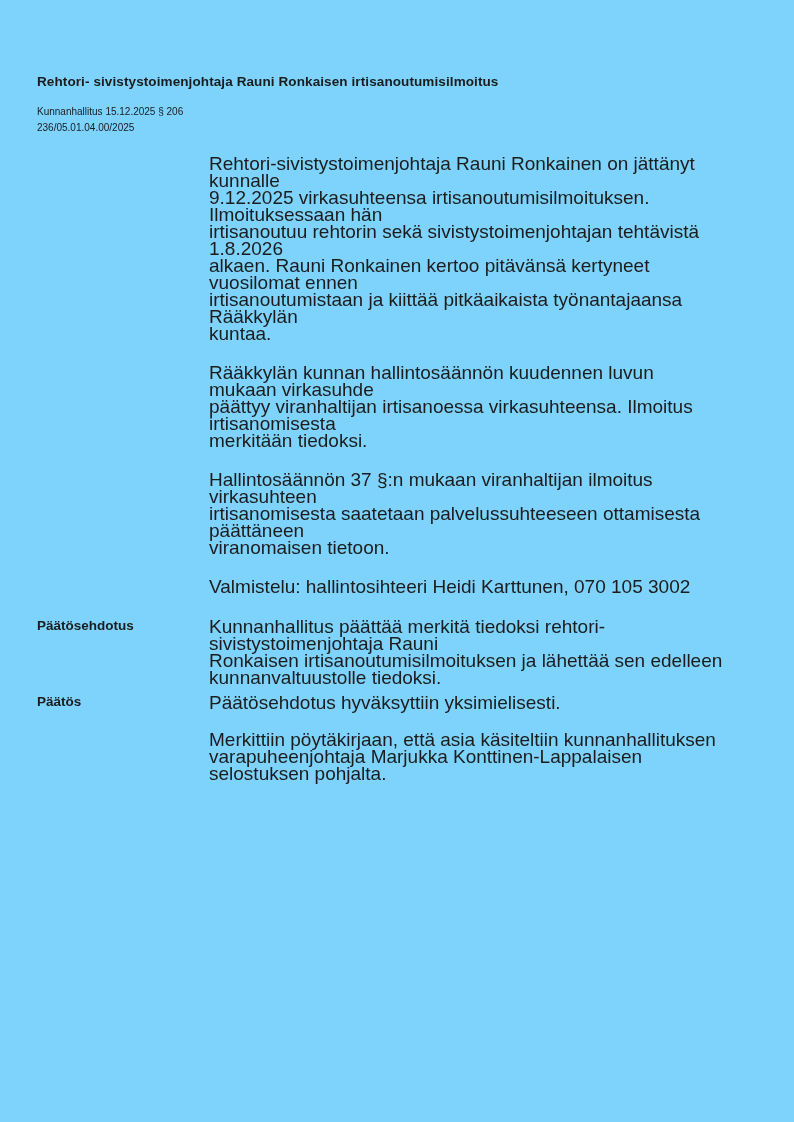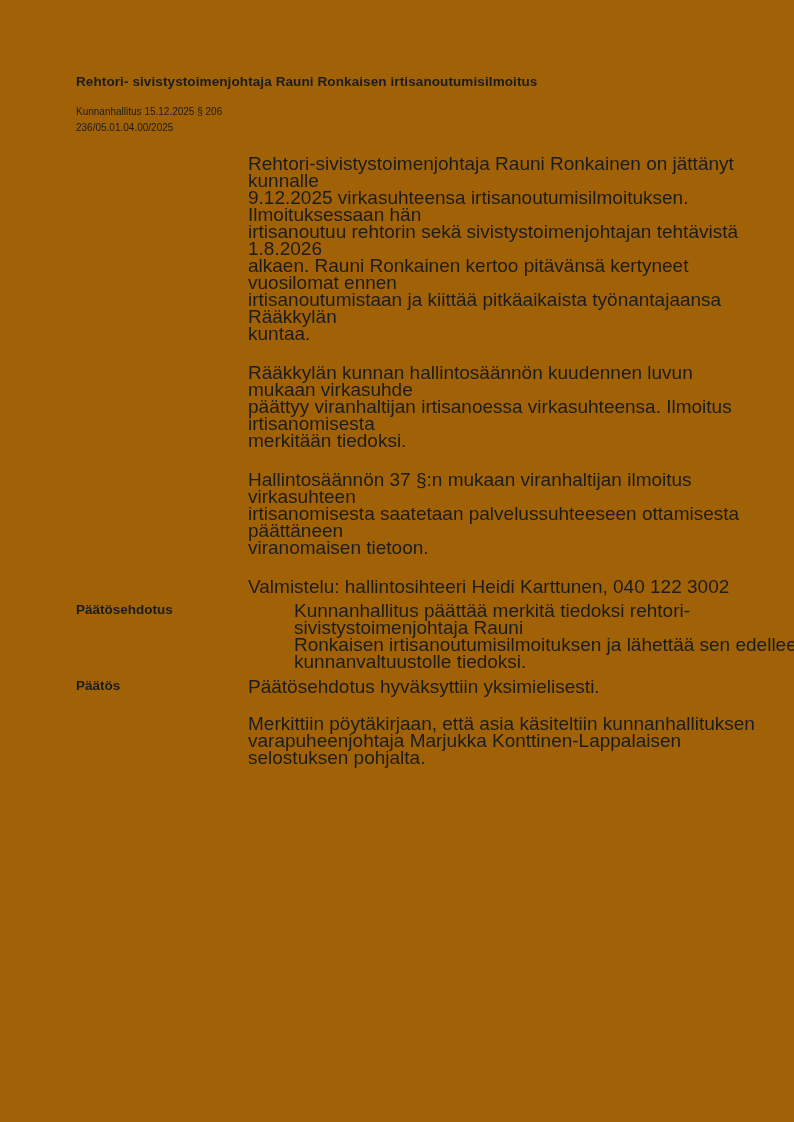--- a/index.html
+++ b/index.html
@@ -4,23 +4,23 @@
 <style>
   html, body {
     margin: 0;
     padding: 0;
     background: #ffffff;
   }
   .page {
     position: relative;
     width: 794px;
     height: 1122px;
-    background: #a16207;
+    background: #7dd3fc;
     box-sizing: border-box;
-    padding: 73px 30px 0 76px;
+    padding: 73px 30px 0 37px;
     font-family: "Liberation Sans", "DejaVu Sans", sans-serif;
     color: #1c1c1c;
     overflow: hidden;
   }
   .doc-title {
     margin: 0;
     font-size: 13.5px;
     font-weight: bold;
     line-height: 17px;
     letter-spacing: 0.1px;
@@ -29,21 +29,21 @@
     margin-top: 14px;
     font-size: 10px;
     line-height: 16px;
   }
   .section {
     display: grid;
     grid-template-columns: 172px 515px;
     align-items: start;
   }
   .section-background { margin-top: 19px; }
-  .section-proposal   { margin-top: 7px; gap: 46px; }
+  .section-proposal   { margin-top: 23px; }
   .section-decision   { margin-top: 8px; }
   .section-label {
     font-size: 13.5px;
     font-weight: bold;
     line-height: 15.8px;
     white-space: nowrap;
   }
   .body p {
     margin: 0 0 20px 0;
     font-size: 19px;
@@ -73,21 +73,21 @@
 irtisanoutuu rehtorin sekä sivistystoimenjohtajan tehtävistä 1.8.2026
 alkaen. Rauni Ronkainen kertoo pitävänsä kertyneet vuosilomat ennen
 irtisanoutumistaan ja kiittää pitkäaikaista työnantajaansa Rääkkylän
 kuntaa.</p>
       <p>Rääkkylän kunnan hallintosäännön kuudennen luvun mukaan virkasuhde
 päättyy viranhaltijan irtisanoessa virkasuhteensa. Ilmoitus irtisanomisesta
 merkitään tiedoksi.</p>
       <p>Hallintosäännön 37 §:n mukaan viranhaltijan ilmoitus virkasuhteen
 irtisanomisesta saatetaan palvelussuhteeseen ottamisesta päättäneen
 viranomaisen tietoon.</p>
-      <p>Valmistelu: hallintosihteeri Heidi Karttunen, 040 122 3002</p>
+      <p>Valmistelu: hallintosihteeri Heidi Karttunen, 070 105 3002</p>
     </div>
   </div>
 
   <div class="section section-proposal">
     <div class="section-label">Päätösehdotus</div>
     <div class="body">
       <p>Kunnanhallitus päättää merkitä tiedoksi rehtori-sivistystoimenjohtaja Rauni
 Ronkaisen irtisanoutumisilmoituksen ja lähettää sen edelleen
 kunnanvaltuustolle tiedoksi.</p>
     </div>

